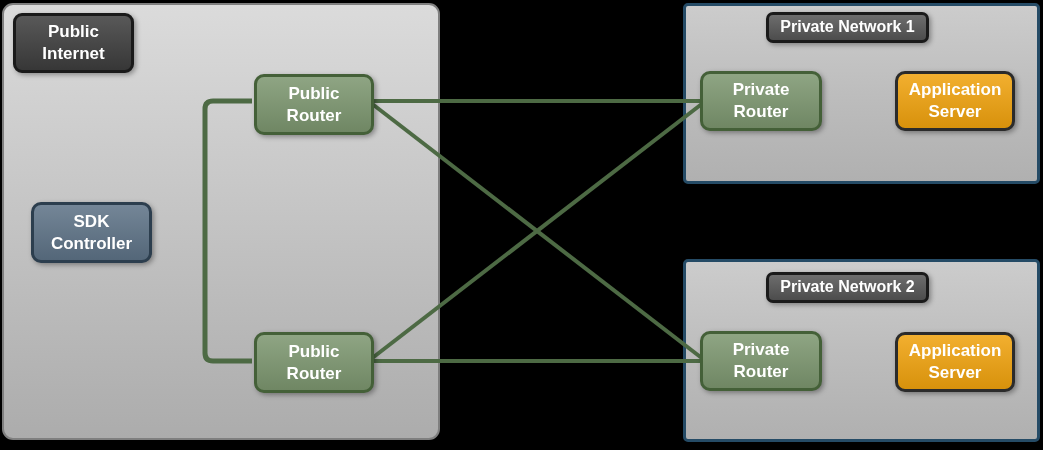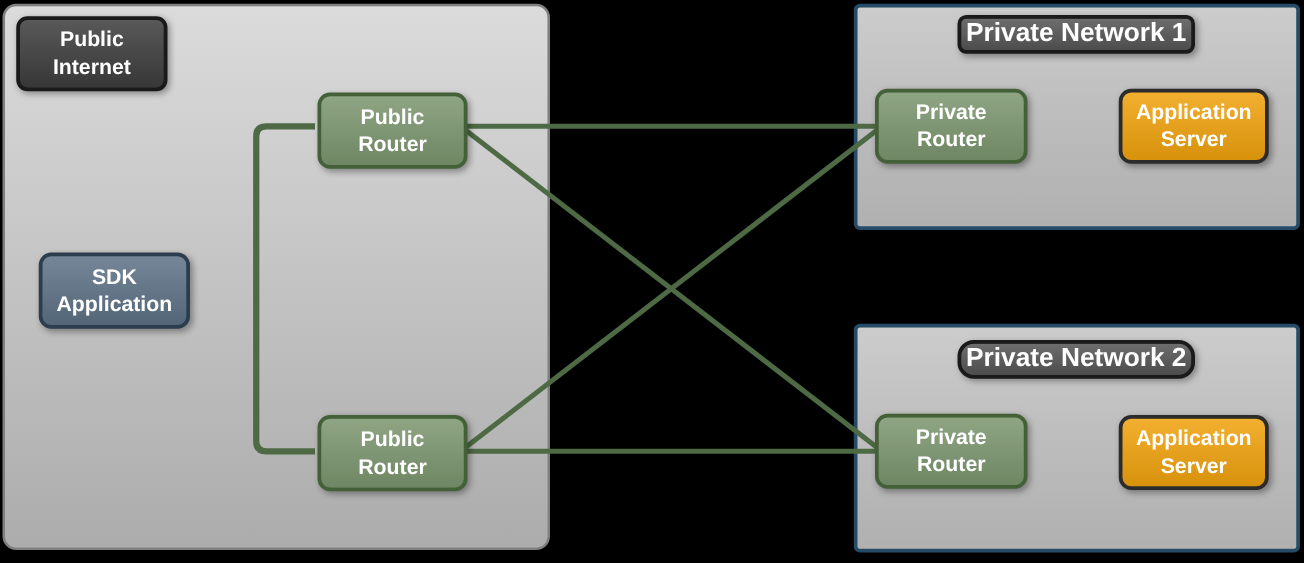--- a/index.html
+++ b/index.html
@@ -72,28 +72,28 @@
     background-image: linear-gradient(180deg, rgba(255,255,255,0.14), rgba(0,0,0,0.10));
   }
 
   .badge.dark {
     left: 9px; top: 8px; width: 121px; height: 60px;
     background-color: var(--badge_fill, #3d3d3d);
     border: 3px solid var(--badge_border, #1a1a1a);
     border-radius: 9px;
   }
   .badge.net {
-    width: 190px; height: 31px;
+    width: 163px; height: 31px;
     background-color: var(--net_badge_fill, #555555);
     border: 3px solid var(--badge_border, #1a1a1a);
     border-radius: 7px;
-    font-size: 21px;
+    font-size: 16px;
   }
   .pn1 .badge.net { left: 80px; top: 6px; }
-  .pn2 .badge.net { left: 80px; top: 10px; border-radius: 13px; }
+  .pn2 .badge.net { left: 80px; top: 10px; }
 
   .node.sdk {
     left: 27px; top: 197px; width: 121px; height: 61px;
     background-color: var(--sdk_fill, #5d7286);
     border: 3px solid var(--sdk_border, #2c3e4e);
   }
   .node.controller {
     left: 250px; top: 198px; width: 121px; height: 60px;
     background-color: var(--controller_fill, #a6502e);
     border: 3px solid var(--controller_border, #5f2c17);
@@ -125,21 +125,21 @@
     <line x1="371" y1="101" x2="703" y2="101"></line>
     <line x1="371" y1="361" x2="703" y2="361"></line>
     <line x1="371" y1="103" x2="703" y2="359"></line>
     <line x1="371" y1="359" x2="703" y2="103"></line>
   </svg>
 
   <div class="zone public-internet">
     <div class="badge dark">Public
 Internet</div>
     <div class="node sdk">SDK
-Application</div>
+Controller</div>
     <div class="node router top">Public
 Router</div>
     <div class="node router bottom">Public
 Router</div>
   </div>
 
   <div class="zone private pn1">
     <div class="badge net">Private Network 1</div>
     <div class="node router">Private
 Router</div>

